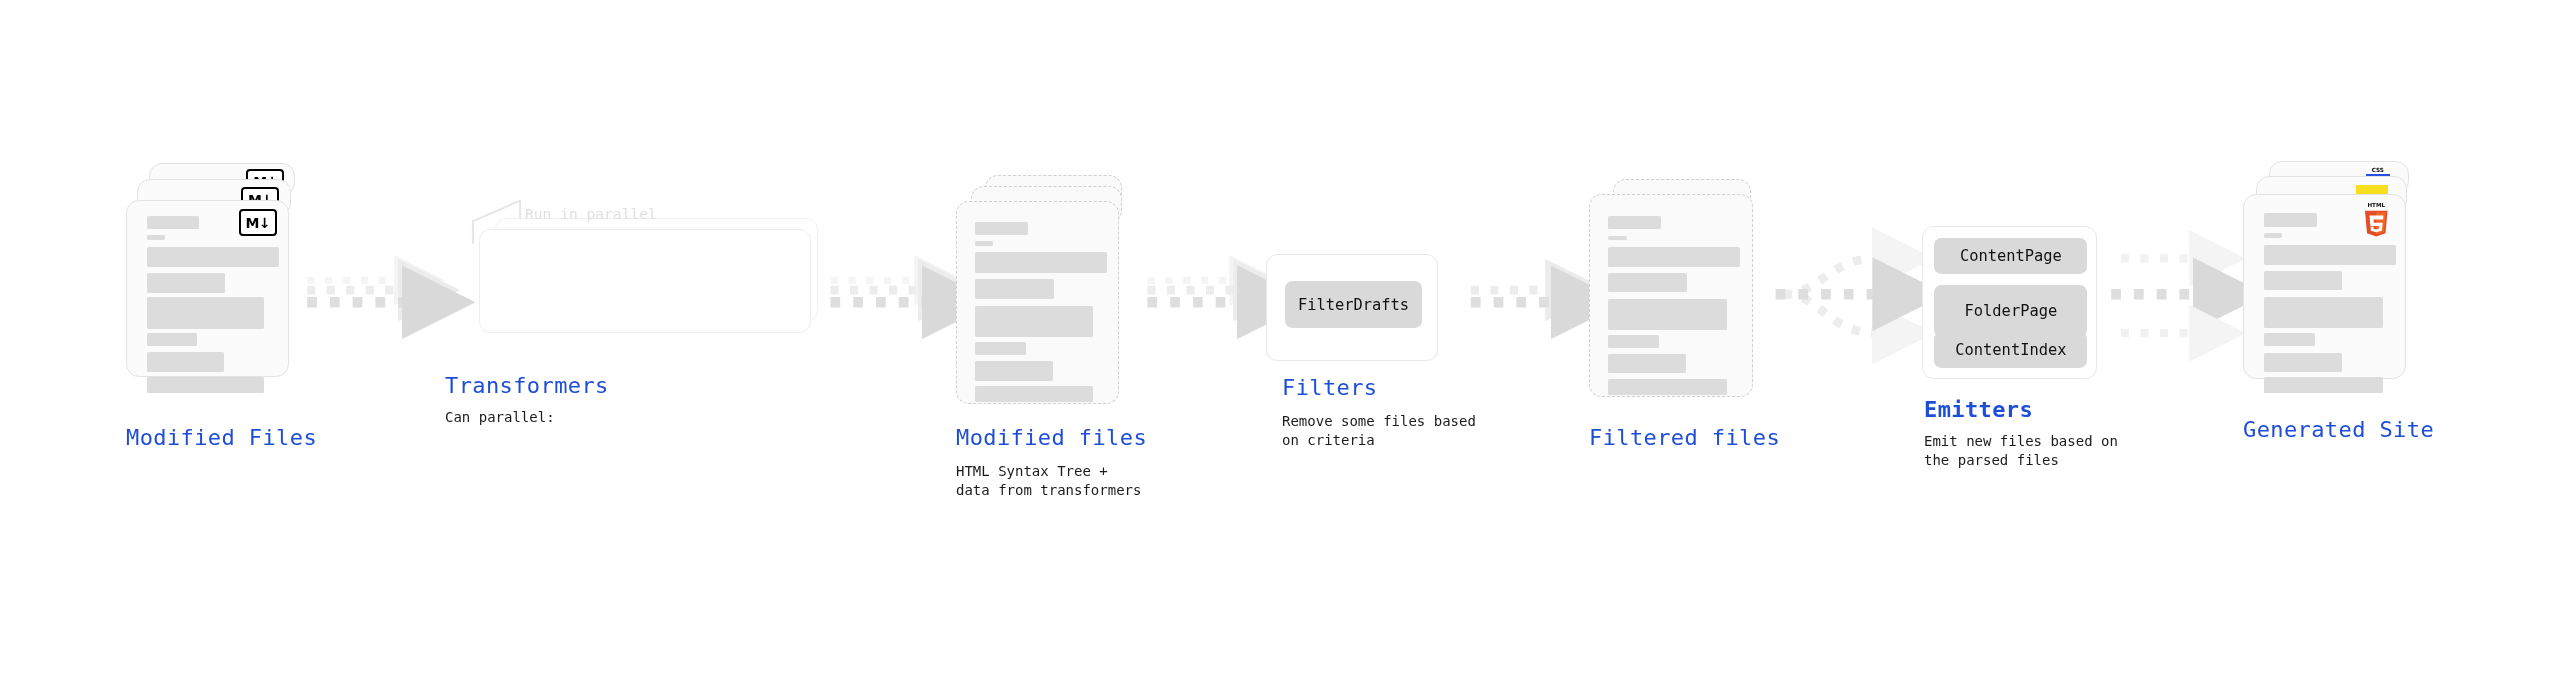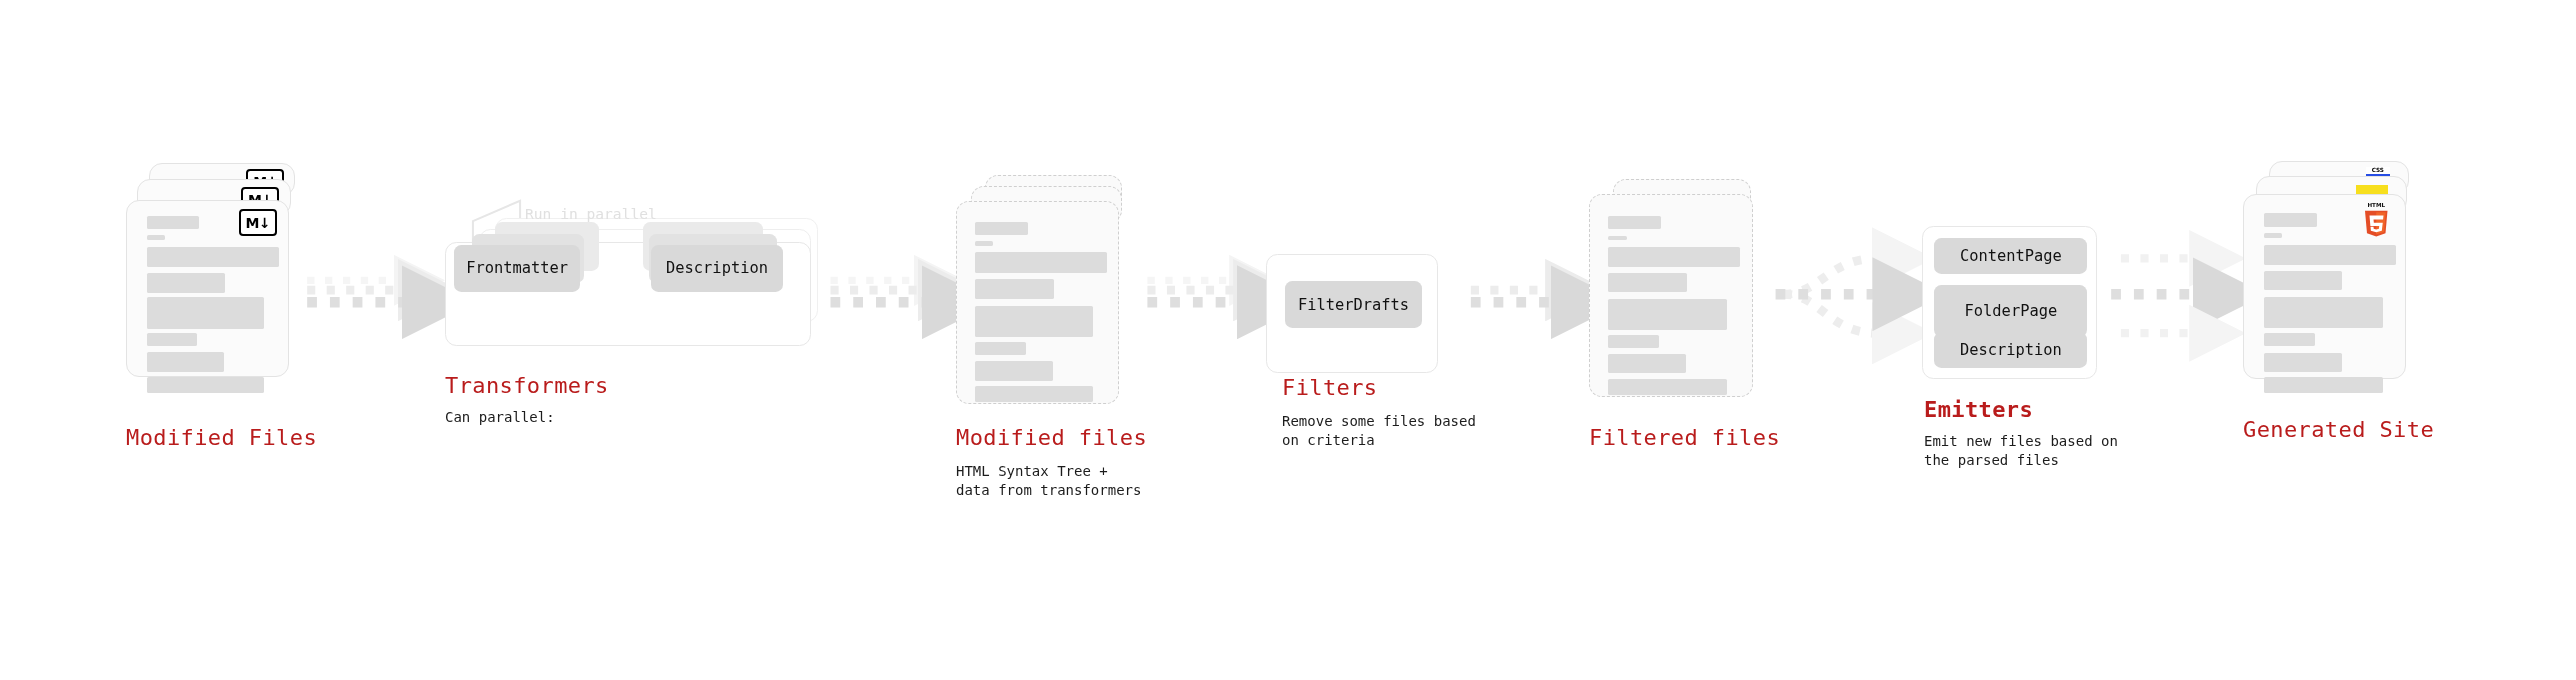--- a/index.html
+++ b/index.html
@@ -96,21 +96,21 @@
     white-space: nowrap;
   }
   .pill.ghost { background: #eaeaea; }
   .pill.ghost2 { background: #e2e2e2; }
 
   
   .caption-title {
     position: absolute;
     font-size: 22px;
     letter-spacing: 0.4px;
-    color: #b91c1c;
+    color: #1d4ed8;
     white-space: nowrap;
   }
   .caption-sub {
     position: absolute;
     font-size: 14px;
     line-height: 18.7px;
     color: #1c1c1c;
     white-space: pre-line;
   }
   .caption-list {
@@ -232,30 +232,20 @@
       </div>
     </div>
   </div>
   <div class="caption-title" style="left:126px; top:425px;">Modified Files</div>
 
   <div class="node" style="left:445px; top:218px;">
     <div class="card-stack" style="width:382px;height:146px;">
 
       <div class="proc-box" style="left:50px; top:0px; width:323px; height:104px; border-color:#f0f0f0;"></div>
       <div class="proc-box" style="left:34px; top:11.4px; width:332px; height:104px; border-color:#eeeeee;"></div>
-      <div class="proc-box" style="left:0px; top:24.4px; width:366px; height:104px; border-color:#e7e7e7;">
-
-        <div class="pill ghost" style="left:49px; top:-21px; width:104px; height:49px; color:transparent;"></div>
-        <div class="pill ghost2" style="left:26px; top:-9.8px; width:112px; height:49px; color:transparent;"></div>
-        <div class="pill ghost" style="left:197px; top:-21px; width:120px; height:49px; color:transparent;"></div>
-        <div class="pill ghost2" style="left:203px; top:-9.8px; width:128px; height:49px; color:transparent;"></div>
-
-        <div class="pill" style="left:8.1px; top:1.6px; width:126px; height:47px;">Frontmatter</div>
-        <div class="pill" style="left:205px; top:1.6px; width:132px; height:47px;">Description</div>
-      </div>
     </div>
   </div>
   <div class="parallel-label" style="left:525px; top:205px;">Run in parallel</div>
   <div class="caption-title" style="left:445px; top:373px;">Transformers</div>
   <div class="caption-sub" style="left:445px; top:408px;">Can parallel:</div>
 
   <div class="node" style="left:956px; top:175px;">
     <div class="card-stack" style="width:175px;height:260px;">
       <div class="doc-card dashed" style="left:29px; top:0px; width:137px; height:32.5px;"></div>
       <div class="doc-card dashed" style="left:14.6px; top:11.4px; width:151px; height:37px;"></div>
@@ -269,21 +259,21 @@
         <div class="skel" style="left:18px; top:159px; width:78px; height:19.5px;"></div>
         <div class="skel" style="left:18px; top:184px; width:118px; height:16.3px;"></div>
       </div>
     </div>
   </div>
   <div class="caption-title" style="left:956px; top:425px;">Modified files</div>
   <div class="caption-sub" style="left:956px; top:462px;">HTML Syntax Tree +
 data from transformers</div>
 
   <div class="node" style="left:1266px; top:254px;">
-    <div class="proc-box" style="position:relative; left:0; top:0; width:172px; height:119px;padding-left:8px;">
+    <div class="proc-box" style="position:relative; left:0; top:0; width:172px; height:107px;padding-left:8px;">
       <div class="pill" style="left:18px; top:26px; width:137px; height:47px;">FilterDrafts</div>
     </div>
   </div>
   <div class="caption-title" style="left:1282px; top:375px;">Filters</div>
   <div class="caption-sub" style="left:1282px; top:412px;">Remove some files based
 on criteria</div>
 
   <div class="node" style="left:1589px; top:179px;">
     <div class="card-stack" style="width:175px;height:260px;">
       <div class="doc-card dashed" style="left:24.4px; top:0px; width:138px; height:34px;"></div>
@@ -298,21 +288,21 @@
         <div class="skel" style="left:18px; top:184px; width:119px; height:16.3px;"></div>
       </div>
     </div>
   </div>
   <div class="caption-title" style="left:1589px; top:425px;">Filtered files</div>
 
   <div class="node" style="left:1922px; top:226px;">
     <div class="proc-box" style="position:relative; left:0; top:0; width:175px; height:153px;text-align:center;">
       <div class="pill" style="left:11.4px; top:10.6px; width:153px; height:36px;">ContentPage</div>
       <div class="pill" style="left:11.4px; top:58px; width:153px; height:52px;">FolderPage</div>
-      <div class="pill" style="left:11.4px; top:105px; width:153px; height:36px;">Description</div>
+      <div class="pill" style="left:11.4px; top:105px; width:153px; height:36px;">ContentIndex</div>
     </div>
   </div>
   <div class="caption-title" style="left:1924px; top:397px;font-weight:bold;">Emitters</div>
   <div class="caption-sub" style="left:1924px; top:432px;">Emit new files based on
 the parsed files</div>
 
   <div class="node" style="left:2243px; top:161px;">
     <div class="card-stack" style="width:187px;height:268px;">
 
       <div class="doc-card" style="left:26px; top:0px; width:140px; height:32.5px;">

